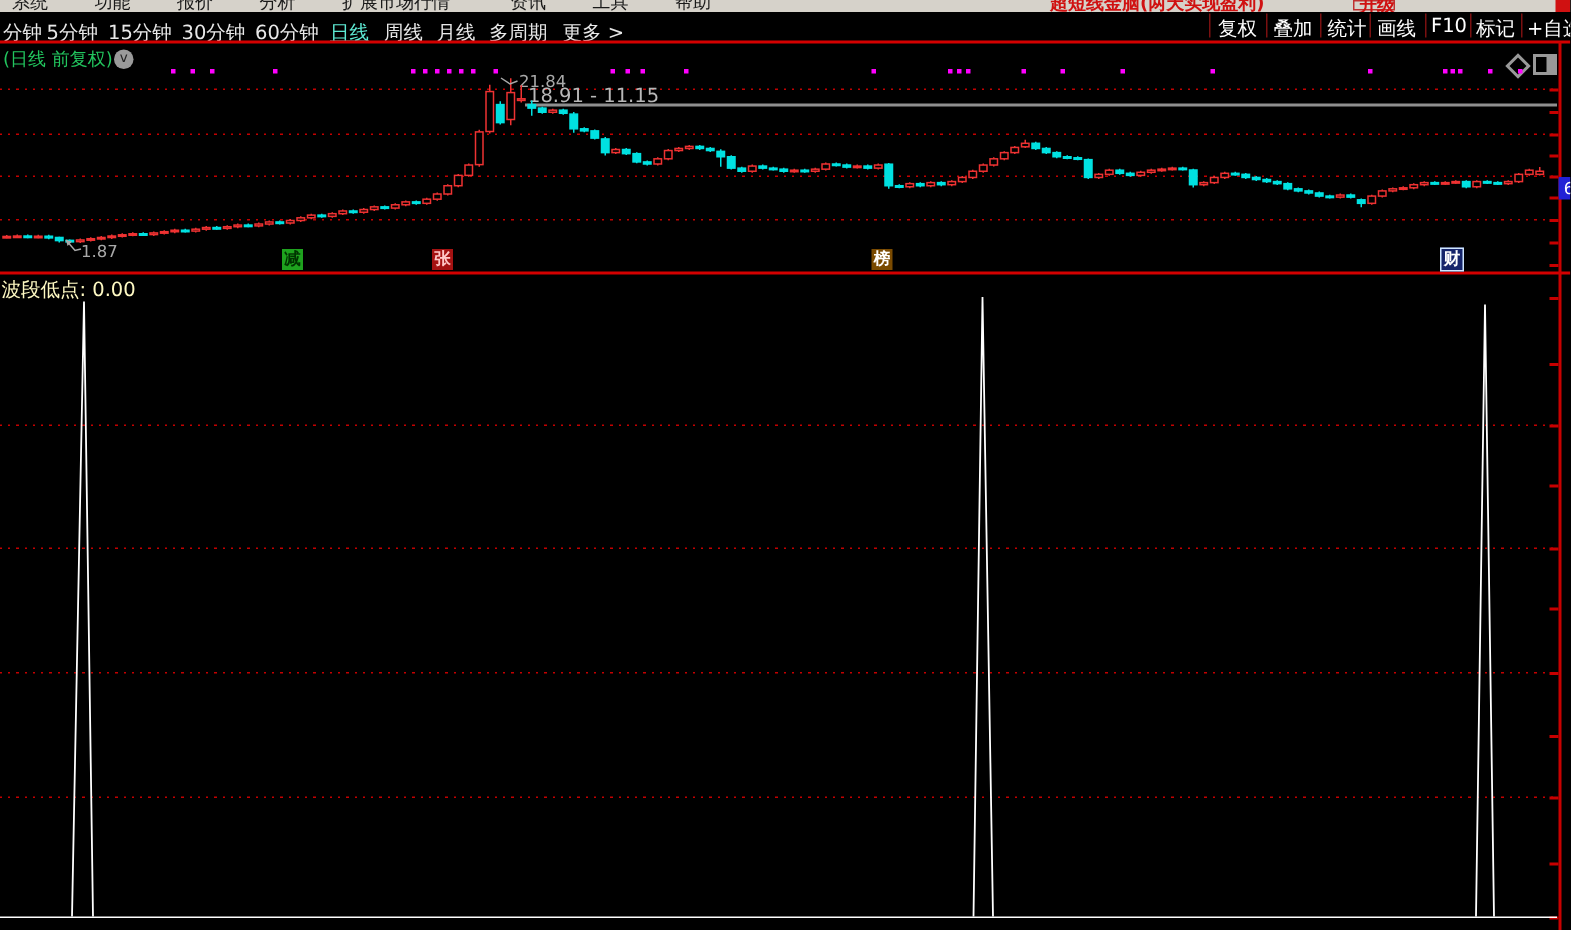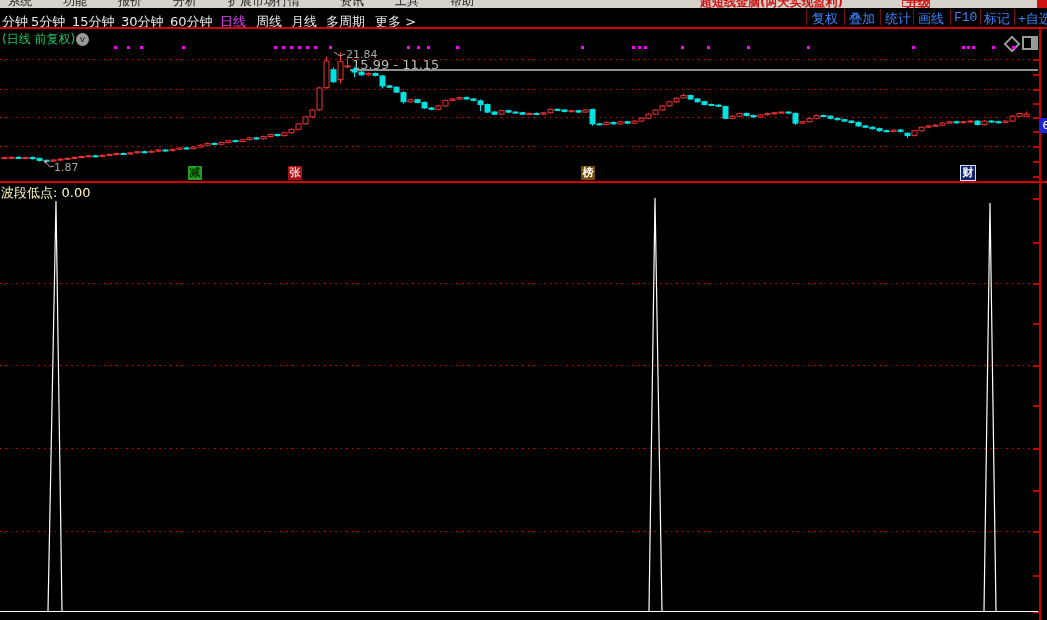--- a/index.html
+++ b/index.html
@@ -7,22 +7,22 @@
   #stage{position:relative;width:1047px;height:620px;background:#000;overflow:hidden;}
   
   #menubar{position:absolute;left:0;top:0;width:1047px;height:8px;background:#d6d2ca;overflow:hidden;}
   .menu-item{position:absolute;top:-7px;font-size:12px;color:#1a1a1a;white-space:nowrap;}
   .promo{position:absolute;top:-6px;font-size:12px;color:#d01111;white-space:nowrap;font-weight:bold;}
   .promo-box{position:absolute;top:0;width:28px;height:7px;border:1px solid #c03030;box-sizing:border-box;}
   .corner-mark{position:absolute;top:0;right:0;width:10px;height:8px;background:#d01111;}
   
   #toolbar{position:absolute;left:0;top:8px;width:1047px;height:19px;background:#000;}
   .period{position:absolute;top:5px;font-size:13px;color:#e8e8e8;cursor:default;white-space:nowrap;}
-  .period.active{color:#d946ef;text-decoration:underline;}
-  .tbtn{position:absolute;top:2px;font-size:13px;color:#3b82f6;white-space:nowrap;font-family:Liberation Mono, monospace;}
+  .period.active{color:#5eead4;text-decoration:underline;}
+  .tbtn{position:absolute;top:2px;font-size:13px;color:#ffffff;white-space:nowrap;}
   .tsep{position:absolute;top:1px;width:1px;height:16px;background:#7a1010;}
   .hsep{position:absolute;left:0;width:1047px;background:#d40000;}
   
   #chart-title{position:absolute;left:2px;top:31px;font-size:12px;color:#22c55e;white-space:nowrap;}
   #collapse-circle{position:absolute;left:76px;top:33px;width:13px;height:13px;border-radius:50%;
     background:#9a9a9a;color:#222;font-size:9px;line-height:12px;text-align:center;}
   #diamond-icon{position:absolute;left:1006px;top:38px;width:8px;height:8px;border:2px solid #999;
     transform:rotate(45deg);}
   #panel-icon{position:absolute;left:1022px;top:36px;width:12px;height:10px;border:2px solid #999;background:#000;}
   #panel-icon::after{content:"";position:absolute;right:0;top:0;width:5px;height:10px;background:#999;}
@@ -101,21 +101,21 @@
   <div id="diamond-icon"></div>
   <div id="panel-icon"></div>
 
   <div class="grid-dotted" style="top:59px"></div>
   <div class="grid-dotted" style="top:89px"></div>
   <div class="grid-dotted" style="top:117px"></div>
   <div class="grid-dotted" style="top:146px"></div>
 
   <div id="level-line"></div>
   <div class="anno" style="left:346px;top:48px;font-size:11px">21.84</div>
-  <div class="anno" style="left:352px;top:57px;font-size:13px;color:#b8b8b8">15.99 - 11.15</div>
+  <div class="anno" style="left:352px;top:57px;font-size:13px;color:#b8b8b8">18.91 - 11.15</div>
   <div class="anno" style="left:54px;top:161px;font-size:11px">1.87</div>
 
   <div class="hsep" style="top:181px;height:2px"></div>
 
   <div id="ind-label">波段低点: 0.00</div>
   <div class="grid-dotted" style="top:283px"></div>
   <div class="grid-dotted" style="top:365px"></div>
   <div class="grid-dotted" style="top:448px"></div>
   <div class="grid-dotted" style="top:531px"></div>
 

